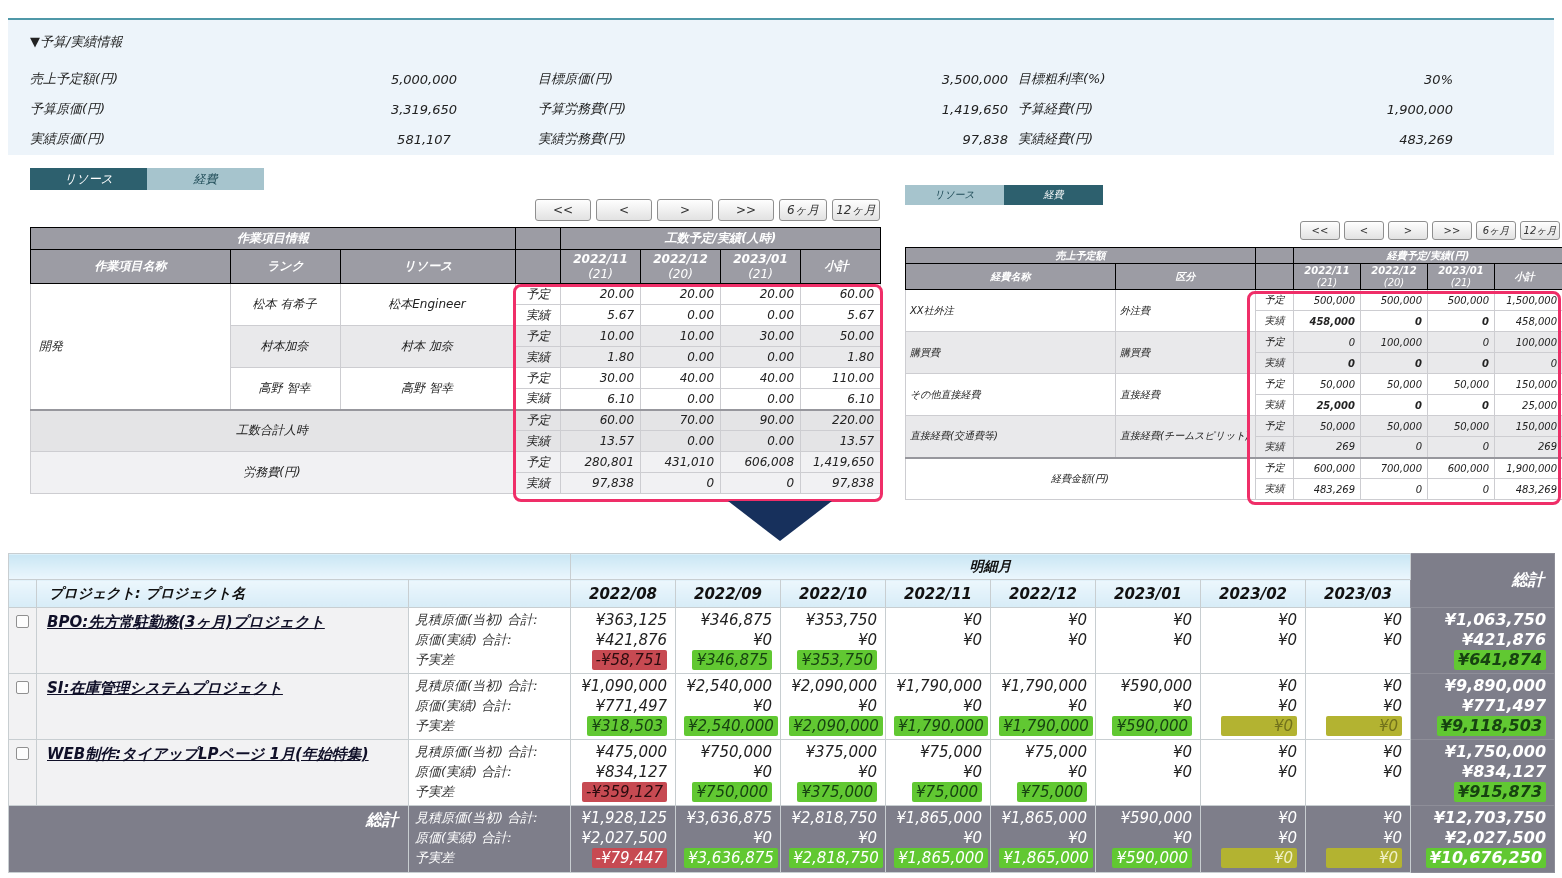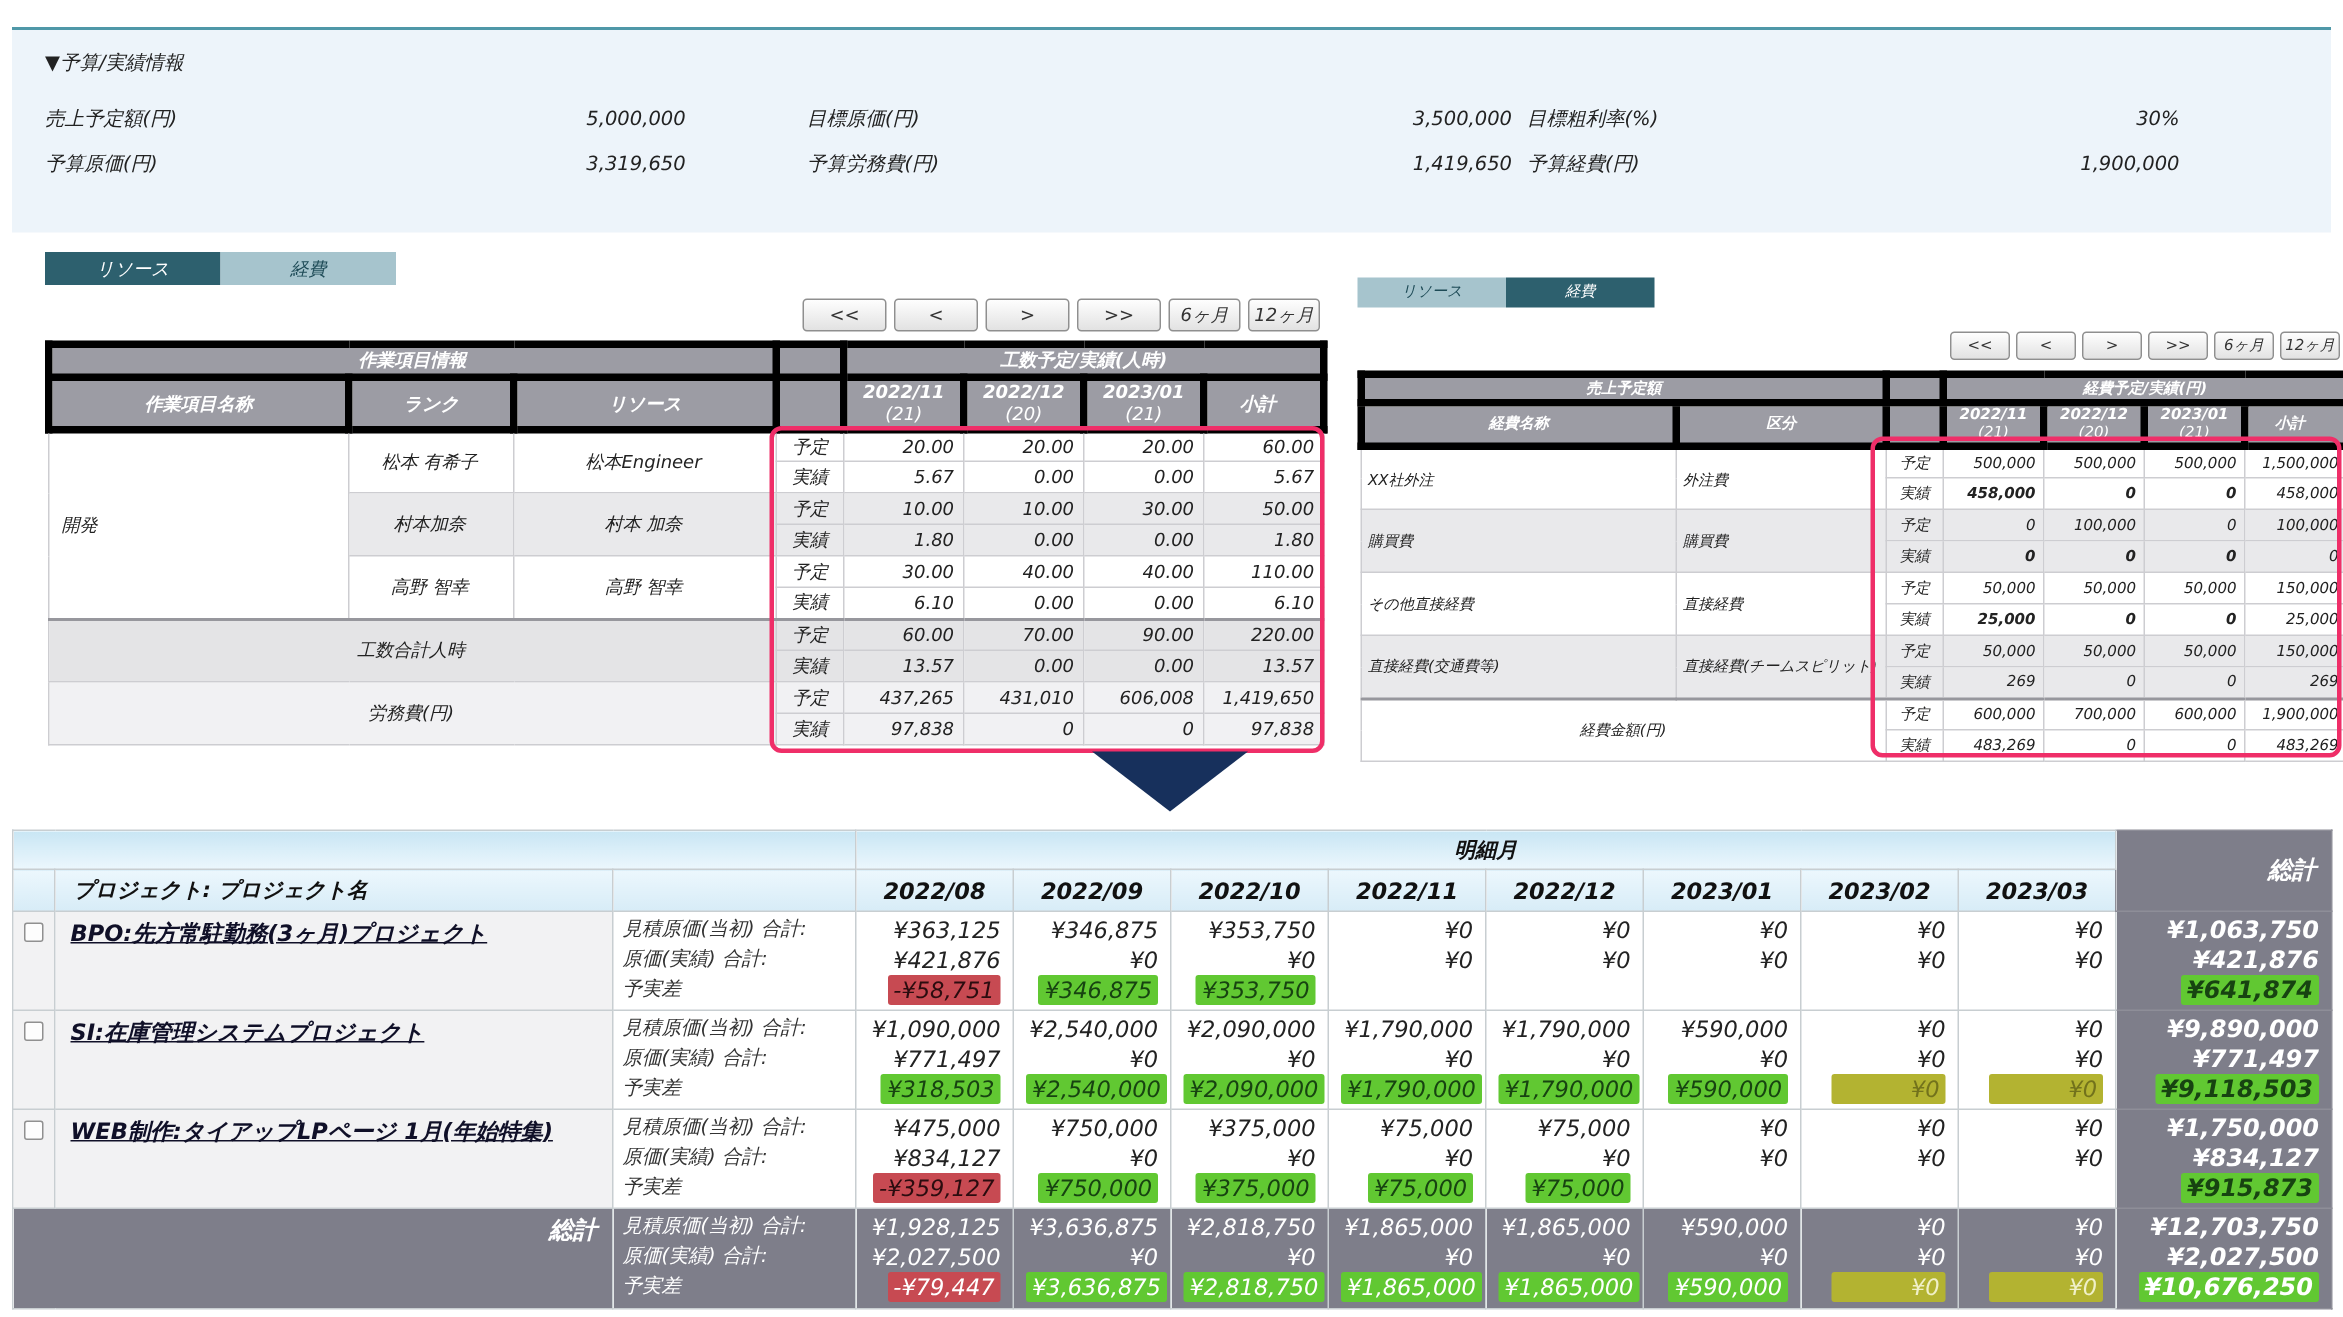--- a/index.html
+++ b/index.html
@@ -33,21 +33,21 @@
   .pbtn { border:1px solid #8f8f8f; border-radius:3px; background:linear-gradient(#fefefe,#e2e2e2);
     color:#333; text-align:center; }
   #left-pager { left:535px; top:199px; }
   #left-pager .pbtn { width:56px; height:22px; line-height:20px; font-size:12px; }
   #left-pager .pbtn.period { width:48px; }
   #right-pager { left:1300px; top:221px; gap:4px; }
   #right-pager .pbtn { width:40px; height:19px; line-height:17px; font-size:10px; }
 
   
   .gridtbl { position:absolute; border-collapse:collapse; table-layout:fixed; background:#fff; }
-  .gridtbl th { background:#9c9ca4; color:#fff; font-weight:bold; border:5px solid #000000;
+  .gridtbl th { background:#9c9ca4; color:#fff; font-weight:bold; border:1px solid #000000;
     text-align:center; overflow:hidden; white-space:nowrap; }
   .gridtbl td { border:1px solid #cdcdd1; color:#222; overflow:hidden; white-space:nowrap; }
   .gridtbl .d { font-weight:normal; }
   #left-table { left:30px; top:227px; width:850px; font-size:12px; }
   #left-table thead tr:first-child th { height:22px; }
   #left-table thead tr:last-child th { height:34px; line-height:15px; }
   #left-table td { height:21px; padding:0 6px 0 4px; }
   #right-table { left:905px; top:247px; width:657px; font-size:10px; }
   #right-table thead tr:first-child th { height:16px; }
   #right-table thead tr:last-child th { height:26px; line-height:12px; }
@@ -125,20 +125,28 @@
           <span class="bv p2v">30%</span>
         </div>
         <div class="brow">
           <span class="bl p0l">予算原価(円)</span>
           <span class="bv p0v">3,319,650</span>
           <span class="bl p1l">予算労務費(円)</span>
           <span class="bv p1v">1,419,650</span>
           <span class="bl p2l">予算経費(円)</span>
           <span class="bv p2v">1,900,000</span>
         </div>
+        <div class="brow">
+          <span class="bl p0l">実績原価(円)</span>
+          <span class="bv p0v">581,107</span>
+          <span class="bl p1l">実績労務費(円)</span>
+          <span class="bv p1v">97,838</span>
+          <span class="bl p2l">実績経費(円)</span>
+          <span class="bv p2v">483,269</span>
+        </div>
       </div>
   </div>
 
   <div id="left-tabs" class="tabs">
       <div class="tab active">リソース</div>
       <div class="tab inactive">経費</div>
     </div>
   <div id="left-pager" class="pager">
       <div class="pbtn">&lt;&lt;</div>
       <div class="pbtn">&lt;</div>
@@ -236,21 +244,21 @@
         <tr class="rT">
           <td class="pa">実績</td>
           <td class="num">13.57</td>
           <td class="num">0.00</td>
           <td class="num">0.00</td>
           <td class="num">13.57</td>
         </tr>
         <tr class="rU">
           <td class="lbl" colspan="3" rowspan="2">労務費(円)</td>
           <td class="pa">予定</td>
-          <td class="num">437,265</td>
+          <td class="num">280,801</td>
           <td class="num">431,010</td>
           <td class="num">606,008</td>
           <td class="num">1,419,650</td>
         </tr>
         <tr class="rU">
           <td class="pa">実績</td>
           <td class="num">97,838</td>
           <td class="num">0</td>
           <td class="num">0</td>
           <td class="num">97,838</td>

